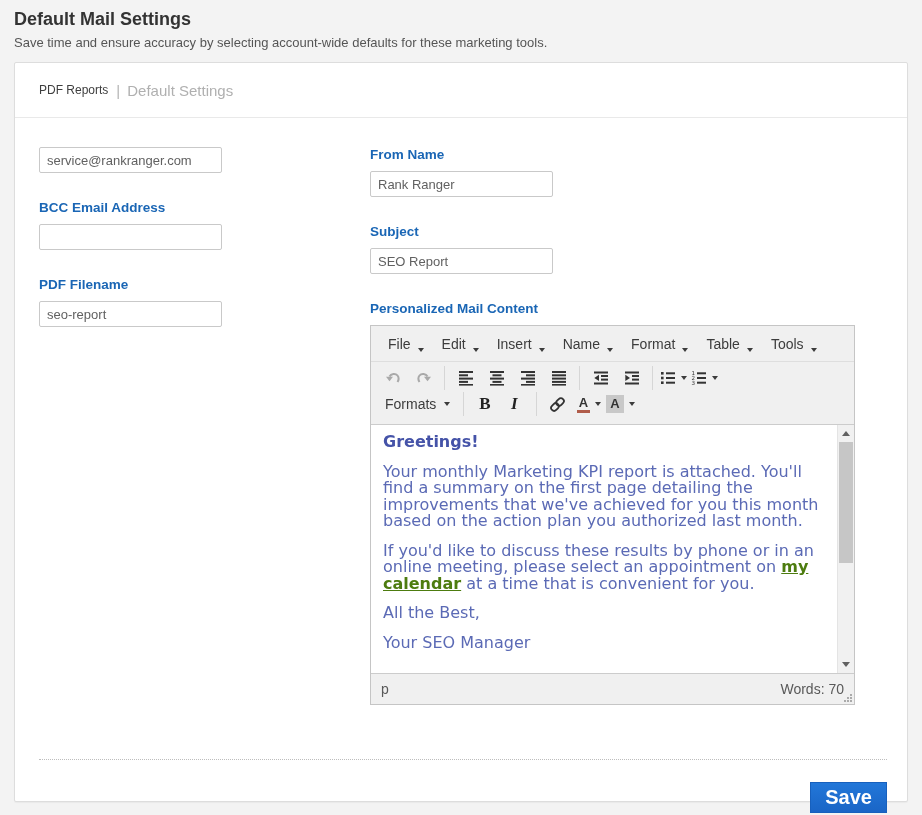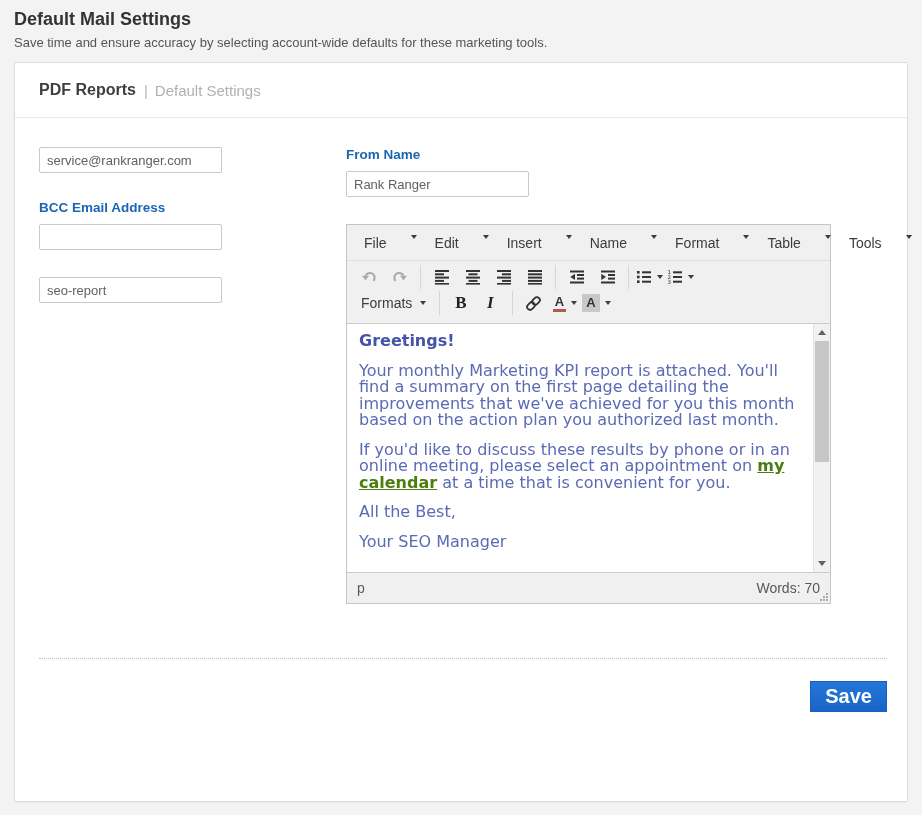--- a/index.html
+++ b/index.html
@@ -22,45 +22,45 @@
     border-radius: 2px;
     height: 740px;
     box-shadow: 0 1px 1px rgba(0,0,0,0.04);
   }
   .card-header {
     height: 55px;
     border-bottom: 1px solid #e9e9e9;
     display: flex; align-items: center;
     padding: 0 24px;
   }
-  .card-title { font-size: 16px; color: #3e3e3e; font-weight: bold; text-align: right; }
+  .card-title { font-size: 12px; color: #3e3e3e; font-weight: normal; text-align: right; }
   .card-title-divider { color: #b5b5b5; font-weight: normal; font-size: 15px; margin: 0 7px 0 8px; }
   .card-subtitle { color: #b0b0b0; font-size: 15px; }
 
   .card-body { padding: 29px 20px 0 24px; display: flex; }
   .col-left { width: 307px; flex-shrink: 0; }
-  .col-right { flex: 1; }
+  .col-right { flex: 1; margin-left: 24px; }
 
   .field { margin-bottom: 27px; }
   .field-label {
     display: block; color: #1a66b5; font-weight: bold;
     font-size: 13.5px; margin-bottom: 9px;
   }
   .text-input {
     width: 183px; height: 26px;
     border: 1px solid #c9c9c9; border-radius: 2px;
     padding: 0 7px; font-size: 13px; color: #616161;
     font-family: "Liberation Sans", sans-serif;
     background: #fff; outline: none;
   }
 
   
   .editor { width: 485px; border: 1px solid #c5c5c5; background: #f0f0f0; position: relative; }
   .menubar { display: flex; align-items: center; height: 36px; padding: 0 8px; border-bottom: 1px solid #dedede; }
-  .menu-item { display: flex; align-items: flex-start; padding: 5px 9px; font-size: 14px; color: #3c3c3c; cursor: default; gap: 17px; }
+  .menu-item { display: flex; align-items: flex-end; padding: 5px 9px; font-size: 14px; color: #3c3c3c; cursor: default; }
   .menu-item .caret { margin-left: 7px; }
   .caret {
     width: 0; height: 0; display: inline-block;
     border-left: 3.5px solid transparent; border-right: 3.5px solid transparent;
     border-top: 4px solid #3c3c3c;
   }
   .toolbar-row { display: flex; align-items: center; height: 32px; padding: 0 6px; }
   .toolbar-row.second { height: 30px; padding-bottom: 10px; }
   .tb-btn { display: flex; align-items: center; justify-content: center; min-width: 31px; height: 26px; padding: 0 2px; border-radius: 2px; }
   .tb-btn .caret { margin-left: 5px; }
@@ -131,31 +131,37 @@
   <div class="card-body">
     <div class="col-left">
       <div class="field">
         <input class="text-input" type="text" value="service@rankranger.com" style="">
       </div>
       <div class="field">
         <label class="field-label">BCC Email Address</label>
         <input class="text-input" type="text" value="" style="">
       </div>
       <div class="field">
+        <label class="field-label">PDF Filename</label>
         <input class="text-input" type="text" value="seo-report" style="">
       </div>
     </div>
 
     <div class="col-right">
       <div class="field">
         <label class="field-label">From Name</label>
         <input class="text-input" type="text" value="Rank Ranger" style="">
       </div>
-
-      <div class="field">
+      <div class="field">
+        <label class="field-label">Subject</label>
+        <input class="text-input" type="text" value="SEO Report" style="">
+      </div>
+
+      <div class="field">
+        <label class="field-label">Personalized Mail Content</label>
 
         <div class="editor">
 
           <div class="menubar">
             <div class="menu-item">
                 <span>File</span>
                 <span class="caret"></span>
               </div>
             <div class="menu-item">
                 <span>Edit</span>

